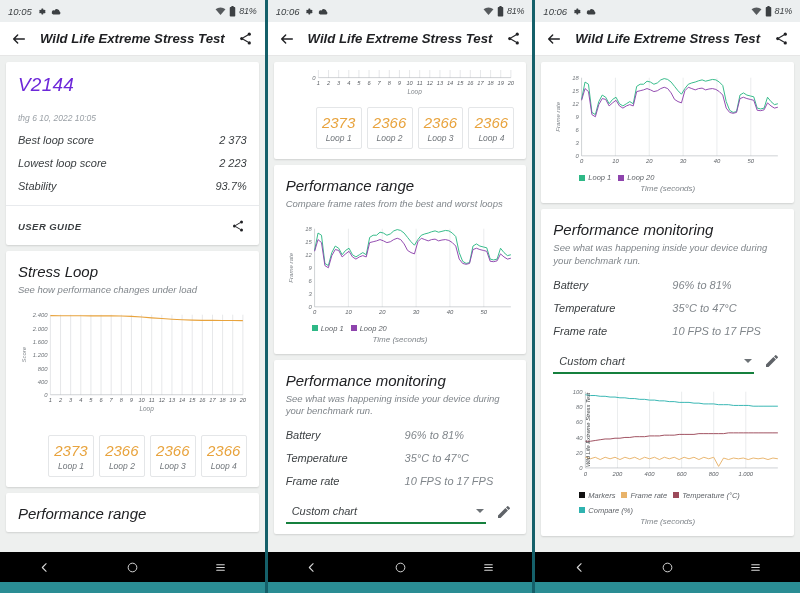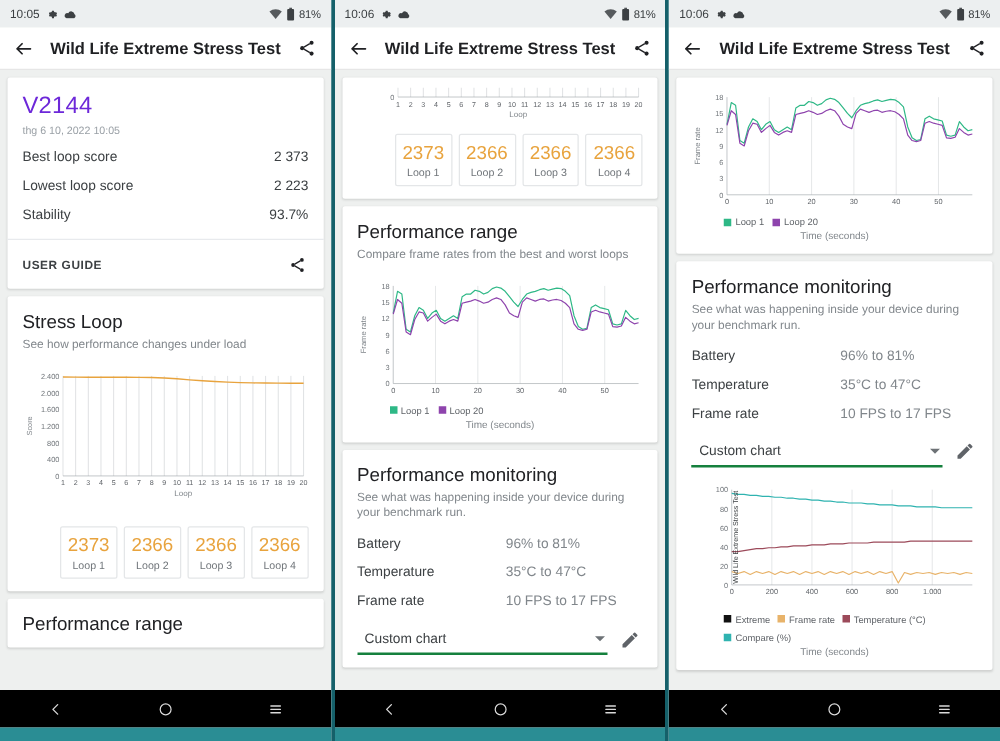--- a/index.html
+++ b/index.html
@@ -9,20 +9,21 @@
     font-family: "Liberation Sans", sans-serif;
     overflow: hidden;
   }
   .stage { position: relative; width: 800px; height: 593px; display: flex; background: #2a7f86; }
   .panel {
     position: relative;
     width: 265px; height: 593px;
     background: #eef0ef;
     display: flex; flex-direction: column;
     overflow: hidden;
+    font-style: italic;
   }
   .gutter { width: 3px; background: #15606a; height: 593px; }
   
   .statusbar {
     height: 22px; flex: none;
     background: #eceff0;
     display: flex; align-items: center;
     padding: 0 8px;
     font-size: 9.5px; color: #3c4043;
   }
@@ -50,21 +51,21 @@
     display: flex; flex-direction: column; gap: 6px;
   }
   .card {
     background: #fff; border-radius: 2px;
     box-shadow: 0 1px 2px rgba(0,0,0,.13);
     padding: 12px 12px 10px 12px;
     flex: none;
   }
   .card.tight { padding-top: 8px; }
   .score-title { font-size: 19px; color: #6d28d9; font-weight: normal; letter-spacing: .2px; }
-  .score-date { font-size: 8.5px; color: #9aa0a6; margin-top: 3px; }
+  .score-date { font-size: 8.5px; color: #9aa0a6; margin-top: 17px; }
   .kv { display: flex; justify-content: space-between; align-items: baseline; margin-top: 11px; }
   .kv-k { font-size: 11px; color: #3c4043; }
   .kv-v { font-size: 11px; color: #3c4043; }
   .divider { height: 1px; background: #e8eaed; margin: 13px -12px 0 -12px; }
   .guide-row { display: flex; align-items: center; justify-content: space-between; margin-top: 11px; }
   .guide-label { font-size: 9.5px; font-weight: bold; color: #3c4043; letter-spacing: .45px; }
   .sec-title { font-size: 15px; color: #202124; }
   .sec-sub { font-size: 9.5px; color: #80868b; margin-top: 4px; line-height: 1.35; }
   
   .chartwrap { margin-top: 12px; position: relative; }
@@ -665,21 +666,21 @@
               <line x1="34" y1="86" x2="236" y2="86" stroke="#9aa0a6" stroke-width="0.5"></line>
               <path d="M34 74.8L39.17948717948718 76.4L44.35897435897436 74.8L49.53846153846154 77.2L54.717948717948715 74.8L59.8974358974359 76.4L65.07692307692308 74.8L70.25641025641025 77.2L75.43589743589743 74.8L80.61538461538461 76.4L85.7948717948718 74.8L90.97435897435898 77.2L96.15384615384616 74.8L101.33333333333333 76.4L106.51282051282051 74.8L111.6923076923077 77.2L116.87179487179488 74.8L122.05128205128206 76.4L127.23076923076924 74.8L132.4102564102564 77.2L137.5897435897436 74.8L142.76923076923077 76.4L147.94871794871796 74.8L153.12820512820514 77.2L158.30769230769232 74.8L163.4871794871795 76.4L168.66666666666666 74.8L173.84615384615384 84.4L179.02564102564102 75.6L184.2051282051282 77.2L189.3846153846154 75.6L194.56410256410254 76.4L199.74358974358975 75.6L204.92307692307693 77.2L210.10256410256412 75.6L215.2820512820513 76.4L220.46153846153848 75.6L225.64102564102564 77.2L230.82051282051282 75.6L236 76.4" fill="none" stroke="#e8b36a" stroke-width="1" stroke-linejoin="round"></path>
               <path d="M34 58L39.17948717948718 58L44.35897435897436 57.2L49.53846153846154 56.4L54.717948717948715 55.6L59.8974358974359 55.6L65.07692307692308 54.8L70.25641025641025 54.8L75.43589743589743 54L80.61538461538461 54L85.7948717948718 53.2L90.97435897435898 53.2L96.15384615384616 53.2L101.33333333333333 52.4L106.51282051282051 52.4L111.6923076923077 52.4L116.87179487179488 51.6L122.05128205128206 51.6L127.23076923076924 51.6L132.4102564102564 50.8L137.5897435897436 50.8L142.76923076923077 50.8L147.94871794871796 50.8L153.12820512820514 50L158.30769230769232 50L163.4871794871795 50L168.66666666666666 50L173.84615384615384 50L179.02564102564102 50L184.2051282051282 49.199999999999996L189.3846153846154 49.199999999999996L194.56410256410254 49.199999999999996L199.74358974358975 49.199999999999996L204.92307692307693 49.199999999999996L210.10256410256412 49.199999999999996L215.2820512820513 49.199999999999996L220.46153846153848 49.199999999999996L225.64102564102564 49.199999999999996L230.82051282051282 49.199999999999996L236 49.199999999999996" fill="none" stroke="#9c4a5a" stroke-width="1" stroke-linejoin="round"></path>
               <path d="M34 9.200000000000003L39.17948717948718 10L44.35897435897436 10L49.53846153846154 10.800000000000011L54.717948717948715 10.800000000000011L59.8974358974359 11.599999999999994L65.07692307692308 11.599999999999994L70.25641025641025 12.399999999999991L75.43589743589743 12.399999999999991L80.61538461538461 13.200000000000003L85.7948717948718 13.200000000000003L90.97435897435898 14L96.15384615384616 14L101.33333333333333 14.799999999999997L106.51282051282051 14.799999999999997L111.6923076923077 15.599999999999994L116.87179487179488 15.599999999999994L122.05128205128206 16.400000000000006L127.23076923076924 16.400000000000006L132.4102564102564 17.200000000000003L137.5897435897436 17.200000000000003L142.76923076923077 17.200000000000003L147.94871794871796 18L153.12820512820514 18L158.30769230769232 18.799999999999997L163.4871794871795 18.799999999999997L168.66666666666666 18.799999999999997L173.84615384615384 19.60000000000001L179.02564102564102 19.60000000000001L184.2051282051282 19.60000000000001L189.3846153846154 20.400000000000006L194.56410256410254 20.400000000000006L199.74358974358975 20.400000000000006L204.92307692307693 20.400000000000006L210.10256410256412 21.19999999999999L215.2820512820513 21.19999999999999L220.46153846153848 21.19999999999999L225.64102564102564 21.19999999999999L230.82051282051282 21.19999999999999L236 21.19999999999999" fill="none" stroke="#2fb3b0" stroke-width="1" stroke-linejoin="round"></path>
               <text x="39" y="46" font-size="6" fill="#3c4043" font-family="&quot;Liberation Sans&quot;, sans-serif" text-anchor="middle" transform="rotate(-90 39 46)">Wild Life Extreme Stress Test</text>
             </svg>
         </div>
         <div class="legend" style="gap:6px">
           <span class="legend-item">
             <i class="swatch" style="background:#111111"></i>
-            <span>Extreme</span>
+            <span>Markers</span>
           </span>
           <span class="legend-item">
             <i class="swatch" style="background:#e8b36a"></i>
             <span>Frame rate</span>
           </span>
           <span class="legend-item">
             <i class="swatch" style="background:#9c4a5a"></i>
             <span>Temperature (°C)</span>
           </span>
           <span class="legend-item">

